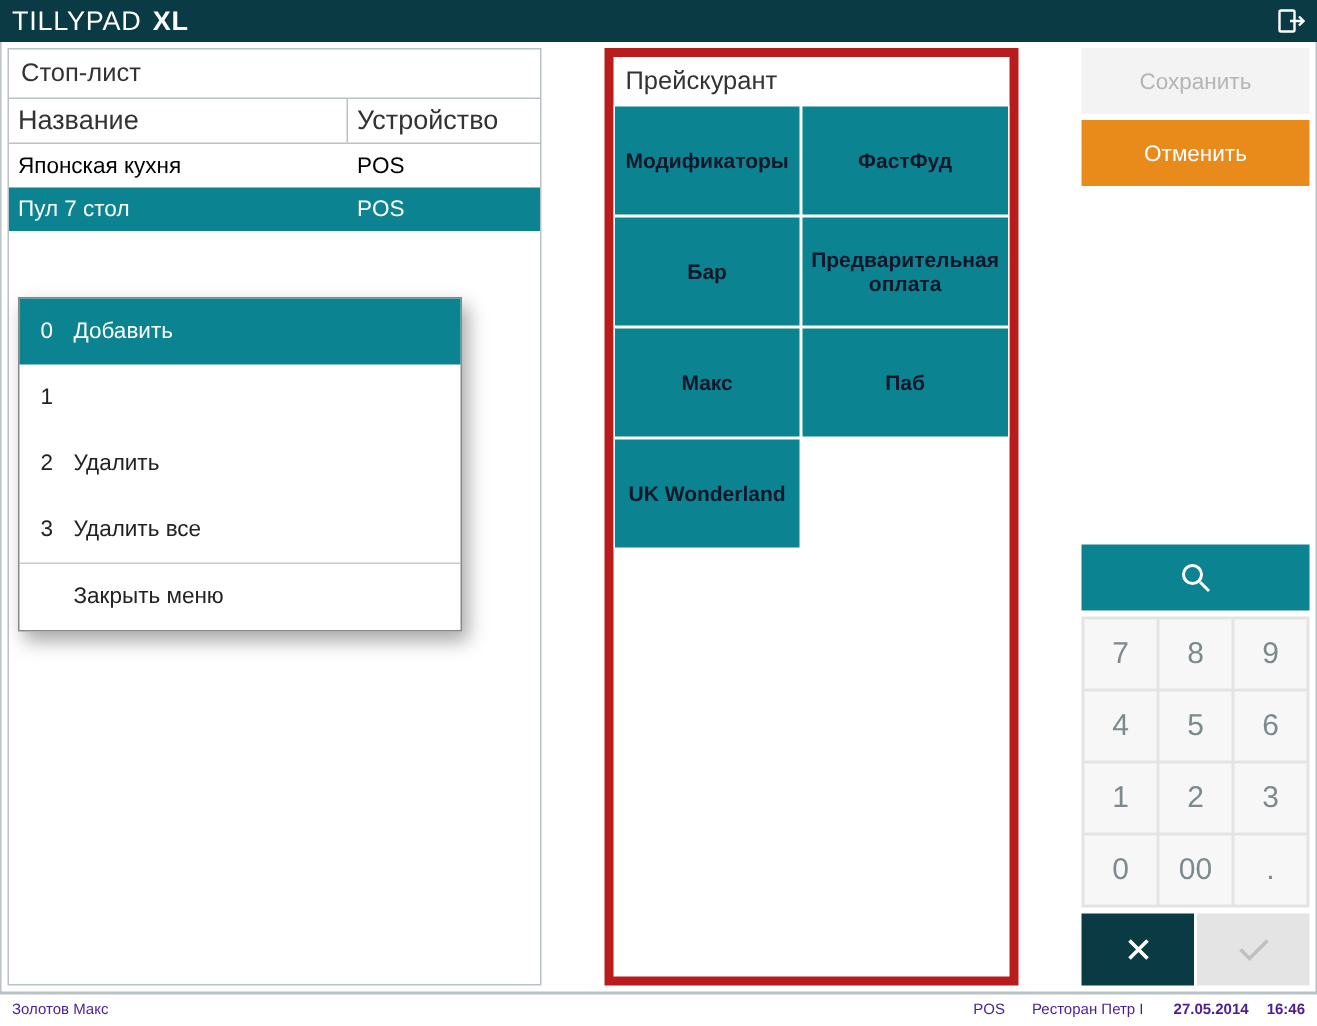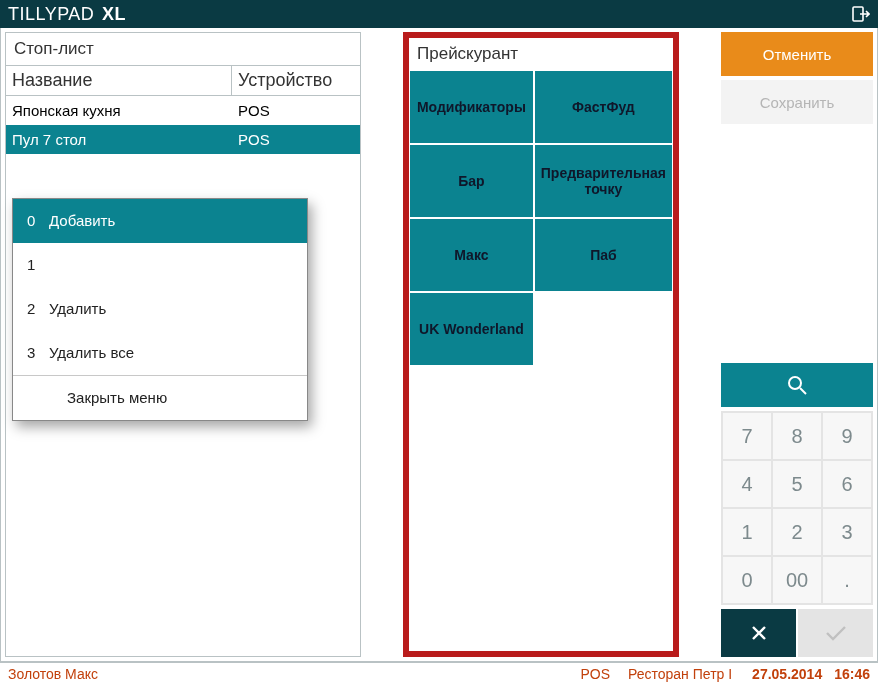--- a/index.html
+++ b/index.html
@@ -50,21 +50,21 @@
   .btn-save { background:#f3f3f3; color:#b5b5b5; }
   .right-spacer { flex:1; }
   .search-bar { height: 44px; background:#0b8390; display:flex; align-items:center; justify-content:center; cursor:pointer; }
   .keypad { display:grid; grid-template-columns: repeat(3, 1fr); gap:2px; background:#e4e4e4; padding:2px; }
   .key { height:46px; background:#f7f7f7; color:#7d8a8d; font-size:20px; display:flex; align-items:center; justify-content:center; cursor:pointer; }
   .keypad-bottom { display:grid; grid-template-columns: 1fr 1fr; gap:2px; padding:0; }
   .key-x { background:#0a3a43; color:#fff; height:48px; display:flex; align-items:center; justify-content:center; cursor:pointer; }
   .key-check { background:#e4e4e4; color:#c5c5c5; height:48px; display:flex; align-items:center; justify-content:center; }
   
   
-  .statusbar { height: 22px; display:flex; align-items:center; padding: 0 8px; font-size: 14px; color:#c2410c; border-top:1px solid #b9c2c4; }
+  .statusbar { height: 22px; display:flex; align-items:center; padding: 0 8px; font-size: 10px; color:#4c1d95; border-top:1px solid #b9c2c4; }
   .statusbar .sb-left { flex:1; }
   .statusbar .sb-seg { margin-left: 18px; }
   .statusbar .sb-date { font-weight:700; margin-left: 20px; }
   .statusbar .sb-time { font-weight:700; margin-left: 12px; }
   
   svg { display:block; }
 </style>
 </head>
 <body>
 
@@ -108,59 +108,59 @@
         <span class="idx">1</span>
       </div>
       <div class="cm-item">
         <span class="idx">2</span>
         <span>Удалить</span>
       </div>
       <div class="cm-item">
         <span class="idx">3</span>
         <span>Удалить все</span>
       </div>
-      <div class="cm-item cm-sep" style="padding-left:54px;">
+      <div class="cm-item cm-sep" style="padding-left:36px;">
         <span>Закрыть меню</span>
       </div>
     </div>
   </div>
 
   <div class="middle">
     <div class="panel-title">Прейскурант</div>
     <div class="tiles">
       <div class="tile">
           <span>Модификаторы</span>
         </div>
       <div class="tile">
           <span>ФастФуд</span>
         </div>
       <div class="tile">
           <span>Бар</span>
         </div>
       <div class="tile">
-          <span>Предварительная точку</span>
+          <span>Предварительная оплата</span>
         </div>
       <div class="tile">
           <span>Макс</span>
         </div>
       <div class="tile">
           <span>Паб</span>
         </div>
       <div class="tile narrow">
           <span>UK Wonderland</span>
         </div>
     </div>
   </div>
 
   <div class="right">
+    <div class="btn btn-save">
+        <span>Сохранить</span>
+      </div>
     <div class="btn btn-cancel">
         <span>Отменить</span>
-      </div>
-    <div class="btn btn-save">
-        <span>Сохранить</span>
       </div>
     <div class="right-spacer"></div>
     <div class="search-bar">
       <span>
         <svg width="22" height="22" viewBox="0 0 22 22" fill="none" stroke="#fff" stroke-width="2">
           <circle cx="9" cy="9" r="6"></circle>
             <path d="M14 14 L20 20"></path>
         </svg>
       </span>
     </div>

